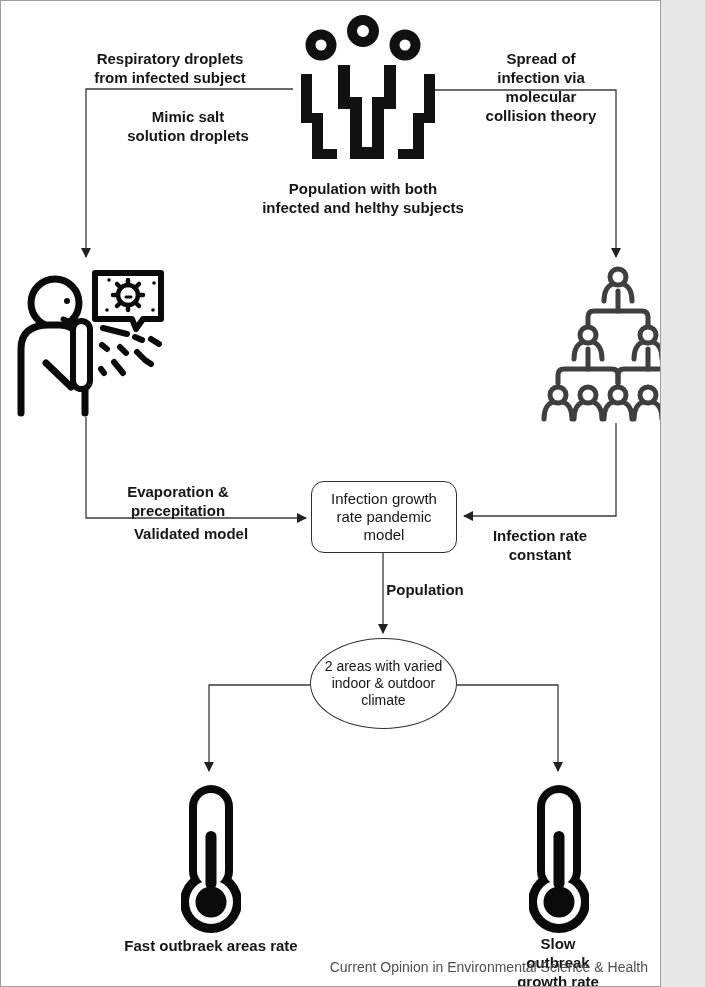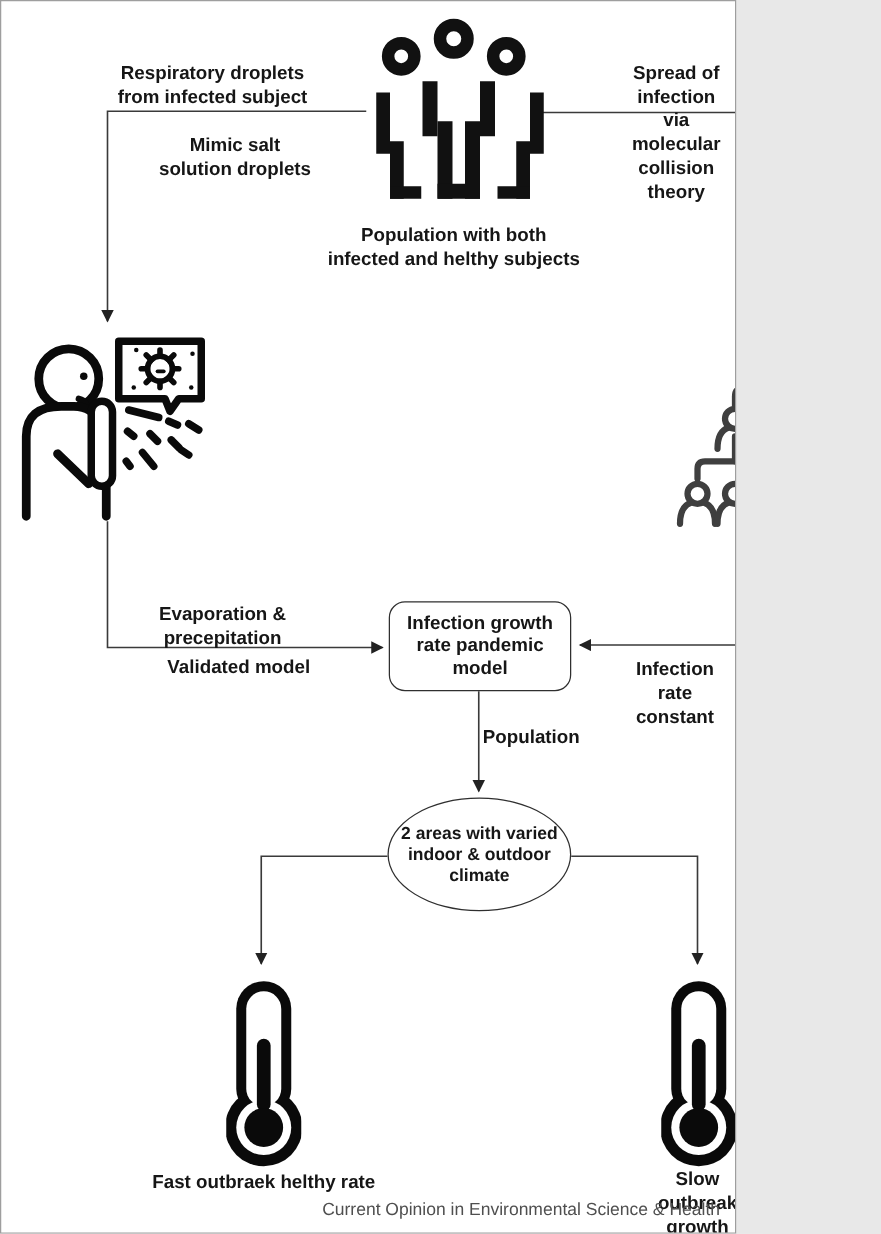--- a/index.html
+++ b/index.html
@@ -1,18 +1,18 @@
 <!DOCTYPE html>
 <html><head>
 <meta charset="utf-8">
 <style>
   html,body{margin:0;padding:0;background:#e8e8e8;}
   #canvas{
     position:relative;
-    width:589px;height:987px;
+    width:661px;height:987px;
     background:#ffffff;
     border:1px solid #9e9e9e;
     box-sizing:border-box;
     overflow:hidden;
     font-family:"Liberation Sans", sans-serif;
   }
   .label{
     position:absolute;
     transform:translateX(-50%);
     text-align:center;
@@ -24,21 +24,21 @@
   }
   .connectors{position:absolute;left:0;top:0;}
   .conn{stroke:#3a3a3a;stroke-width:1.3;fill:none;}
   .node{
     position:absolute;
     display:flex;align-items:center;justify-content:center;
     background:#ffffff;
     border:1.5px solid #2f2f2f;
     box-sizing:border-box;
     text-align:center;
-    font-weight:bold;
+    font-weight:normal;
     color:#161616;
   }
   #model-box{left:310px;top:480px;width:146px;height:72px;border-radius:13px;font-size:15px;line-height:1.2;}
   #areas-ellipse{left:309px;top:637px;width:147px;height:91px;border-radius:50%;font-size:14px;line-height:1.2;}
   .node-text{white-space:pre-line;}
   .icon{position:absolute;}
   #footer{
     position:absolute;right:12px;top:958px;
     font-size:14px;color:#4f4f4f;font-weight:normal;
   }
@@ -172,21 +172,21 @@
 molecular collision theory</div>
   <div class="label" style="left:187px;top:106px">Mimic salt
 solution droplets</div>
   <div class="label" style="left:362px;top:178px">Population with both
 infected and helthy subjects</div>
   <div class="label" style="left:177px;top:481px">Evaporation &amp;
 precepitation</div>
   <div class="label" style="left:190px;top:523px">Validated model</div>
   <div class="label" style="left:539px;top:525px">Infection rate constant</div>
   <div class="label" style="left:424px;top:579px">Population</div>
-  <div class="label" style="left:210px;top:935px">Fast outbraek helthy rate</div>
+  <div class="label" style="left:210px;top:935px">Fast outbraek areas rate</div>
   <div class="label" style="left:557px;top:933px">Slow outbreak growth rate</div>
 
   <div class="node" id="model-box">
     <div class="node-text">Infection growth
 rate pandemic
 model</div>
   </div>
   <div class="node" id="areas-ellipse">
     <div class="node-text">2 areas with varied
 indoor &amp; outdoor

